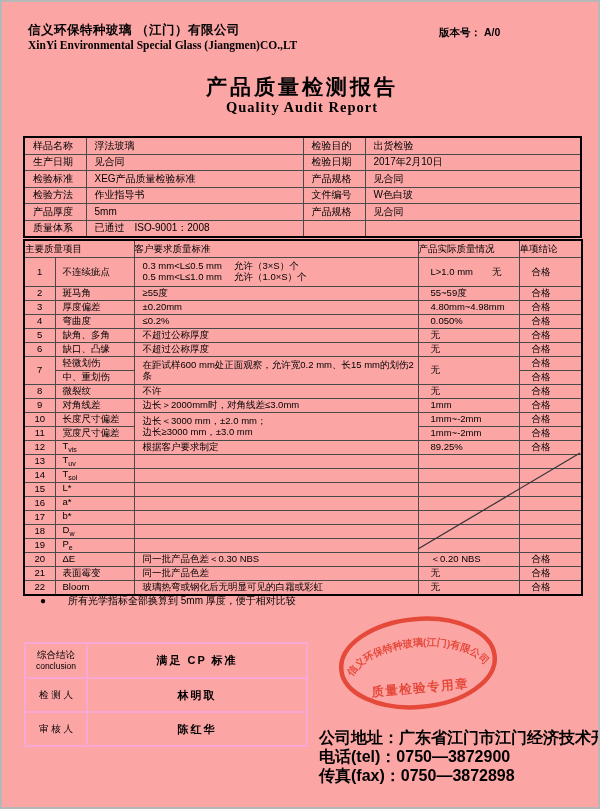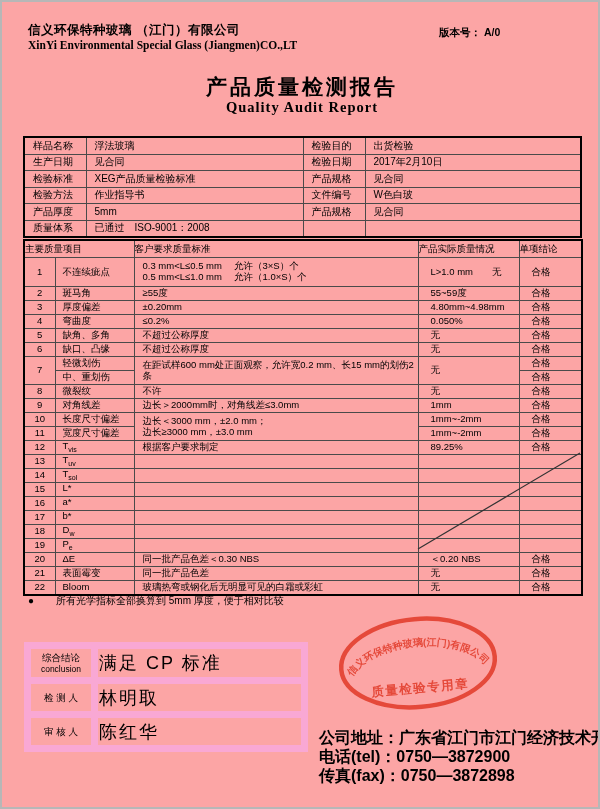--- a/index.html
+++ b/index.html
@@ -30,27 +30,27 @@
   .mt th{height:16px;font-weight:400;text-align:left;}
   .mt tr{height:14px;}
   .mt tr.tall{height:29px;}
   .mt td.c-no{text-align:center;}
   .mt td.c-name{padding-left:7px;text-align:left;}
   .mt td.c-crit{padding-left:8px;text-align:left;white-space:normal;margin-top:48px;}
   .mt td.c-act{padding-left:12px;text-align:left;}
   .mt td.c-verd{padding-left:12px;text-align:left;margin-left:44px;}
   .mt sub{font-size:7px;}
 
-  .note{left:26px;top:592px;font-size:10px;}
+  .note{left:38px;top:592px;font-size:10px;}
   .note .dot{display:inline-block;width:28px;}
 
   .sig{left:22px;top:640px;width:284px;border:2px solid #000;}
-  .sig td{border:7px solid #f9a8d4;}
+  .sig td{border:2px solid #f9a8d4;}
   .sig td.lab{width:56px;text-align:center;font-size:9.5px;line-height:1.25;padding:0 2px;}
-  .sig td.val{font-size:18px;font-weight:normal;letter-spacing:2px;}
+  .sig td.val{text-align:center;font-size:11px;font-weight:bold;letter-spacing:2px;}
   .sig tr{height:34px;}
   .sig tr.first{height:35px;}
   .sig .lab-en{font-size:8.5px;font-weight:normal;display:block;}
 
   .addr{left:317px;top:726px;width:275px;font-size:16px;font-weight:bold;line-height:19px;white-space:nowrap;}
 
   .overlay{left:0;top:0;pointer-events:none;}
   .stamp{left:333px;top:612px;transform:rotate(-5deg);opacity:.88;}
 </style>
 </head>

